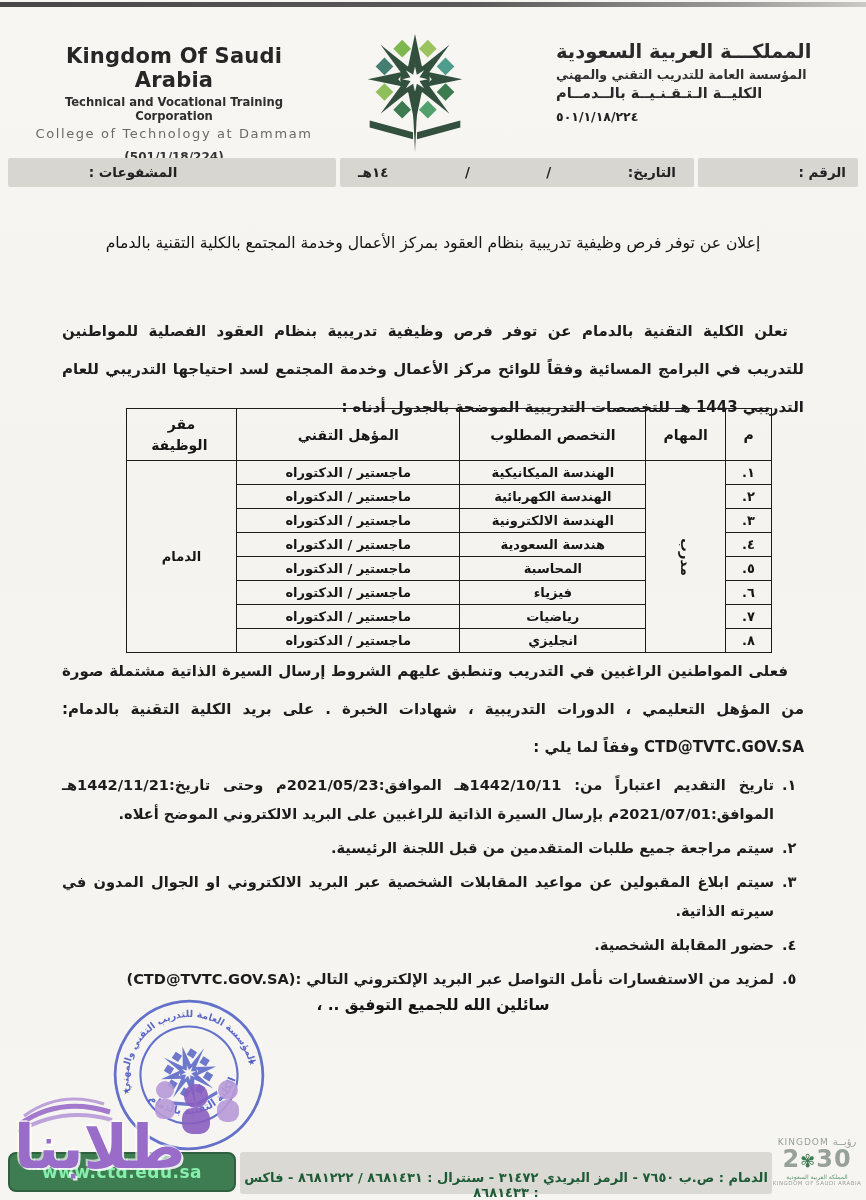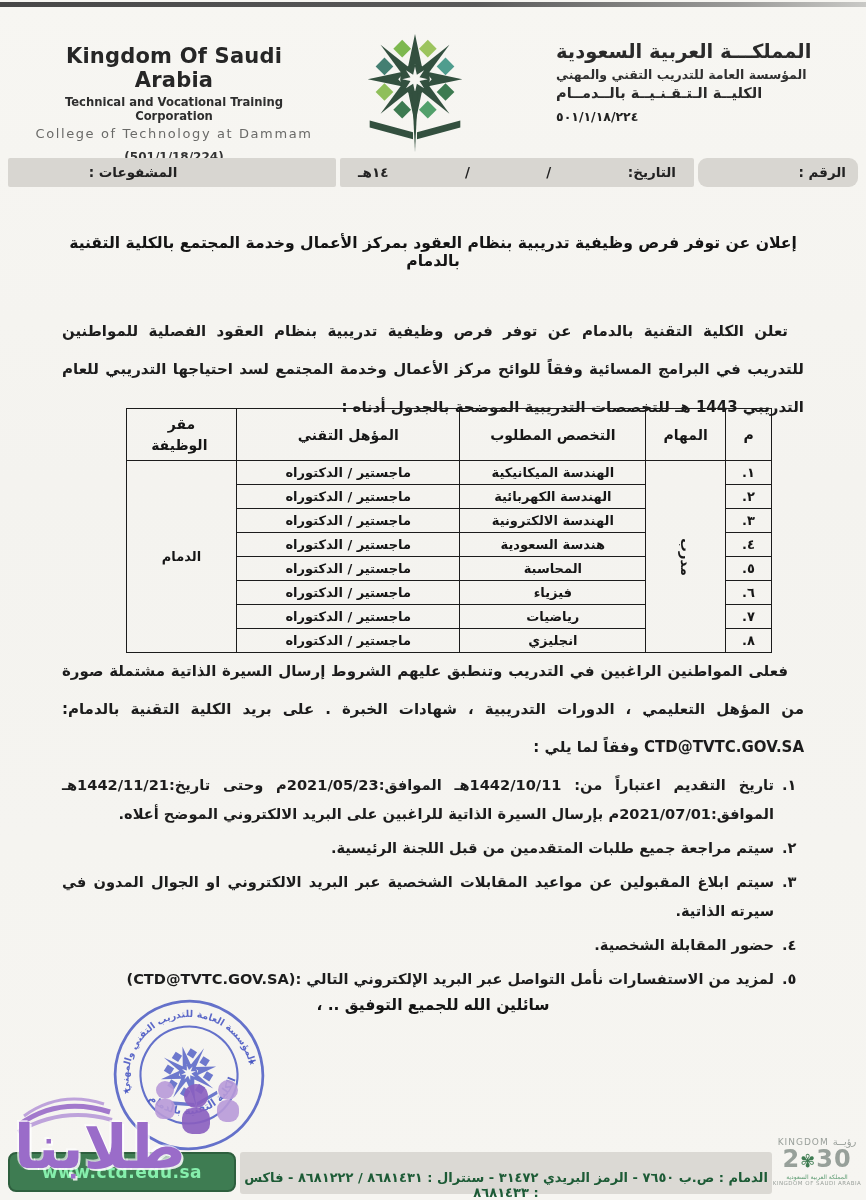--- a/index.html
+++ b/index.html
@@ -22,27 +22,27 @@
   .hdr-ar { position:absolute; right:18px; top:40px; width:292px; text-align:left; direction:rtl; }
   .hdr-ar .l1 { font-size:19.5px; font-weight:bold; color:#2a2a2a; }
   .hdr-ar .l2 { font-size:12.5px; font-weight:bold; color:#303030; margin-top:4px; }
   .hdr-ar .l3 { font-size:14.5px; font-weight:bold; color:#2a2a2a; margin-top:3px; }
   .hdr-ar .ref { font-size:12.5px; font-weight:bold; color:#222; margin-top:8px; direction:ltr; }
 
   
   .refrow { position:absolute; top:158px; left:0; width:100%; height:30px; direction:rtl; }
   .refbox { position:absolute; top:0; height:29px; background:#d8d6d1; border-radius:2px;
     font-size:13.5px; font-weight:bold; color:#222; line-height:29px; }
-  .box-number { right:8px; width:160px; padding-right:12px;border-radius:9px; }
+  .box-number { right:8px; width:160px; padding-right:12px; }
   .box-date { right:172px; width:354px; display:flex; justify-content:space-between; padding:0 18px; }
   .box-attach { right:530px; width:328px; padding-right:78px;text-align:center; }
 
   
   .title { position:absolute; top:234px; left:60px; right:60px; text-align:center;
-    font-size:15.6px; font-weight:bold; color:#141414; direction:rtl; }
+    font-size:15.6px; font-weight:normal; color:#141414; direction:rtl; }
   .para { position:absolute; left:62px; right:62px; direction:rtl; text-align:justify;
     font-size:15px; font-weight:bold; color:#1c1c1c; line-height:38px; text-indent:16px; }
   .para-intro { top:312px; }
   .para-req { top:652px; }
 
   
   .tblwrap { position:absolute; top:408px; right:94px; width:646px; direction:rtl; }
   table { border-collapse:collapse; width:646px; background:transparent; }
   th, td { border:1.4px solid #1c1c1c; font-weight:bold; color:#161616; text-align:center; vertical-align:middle; }
   th { font-size:14px; height:52px; }

